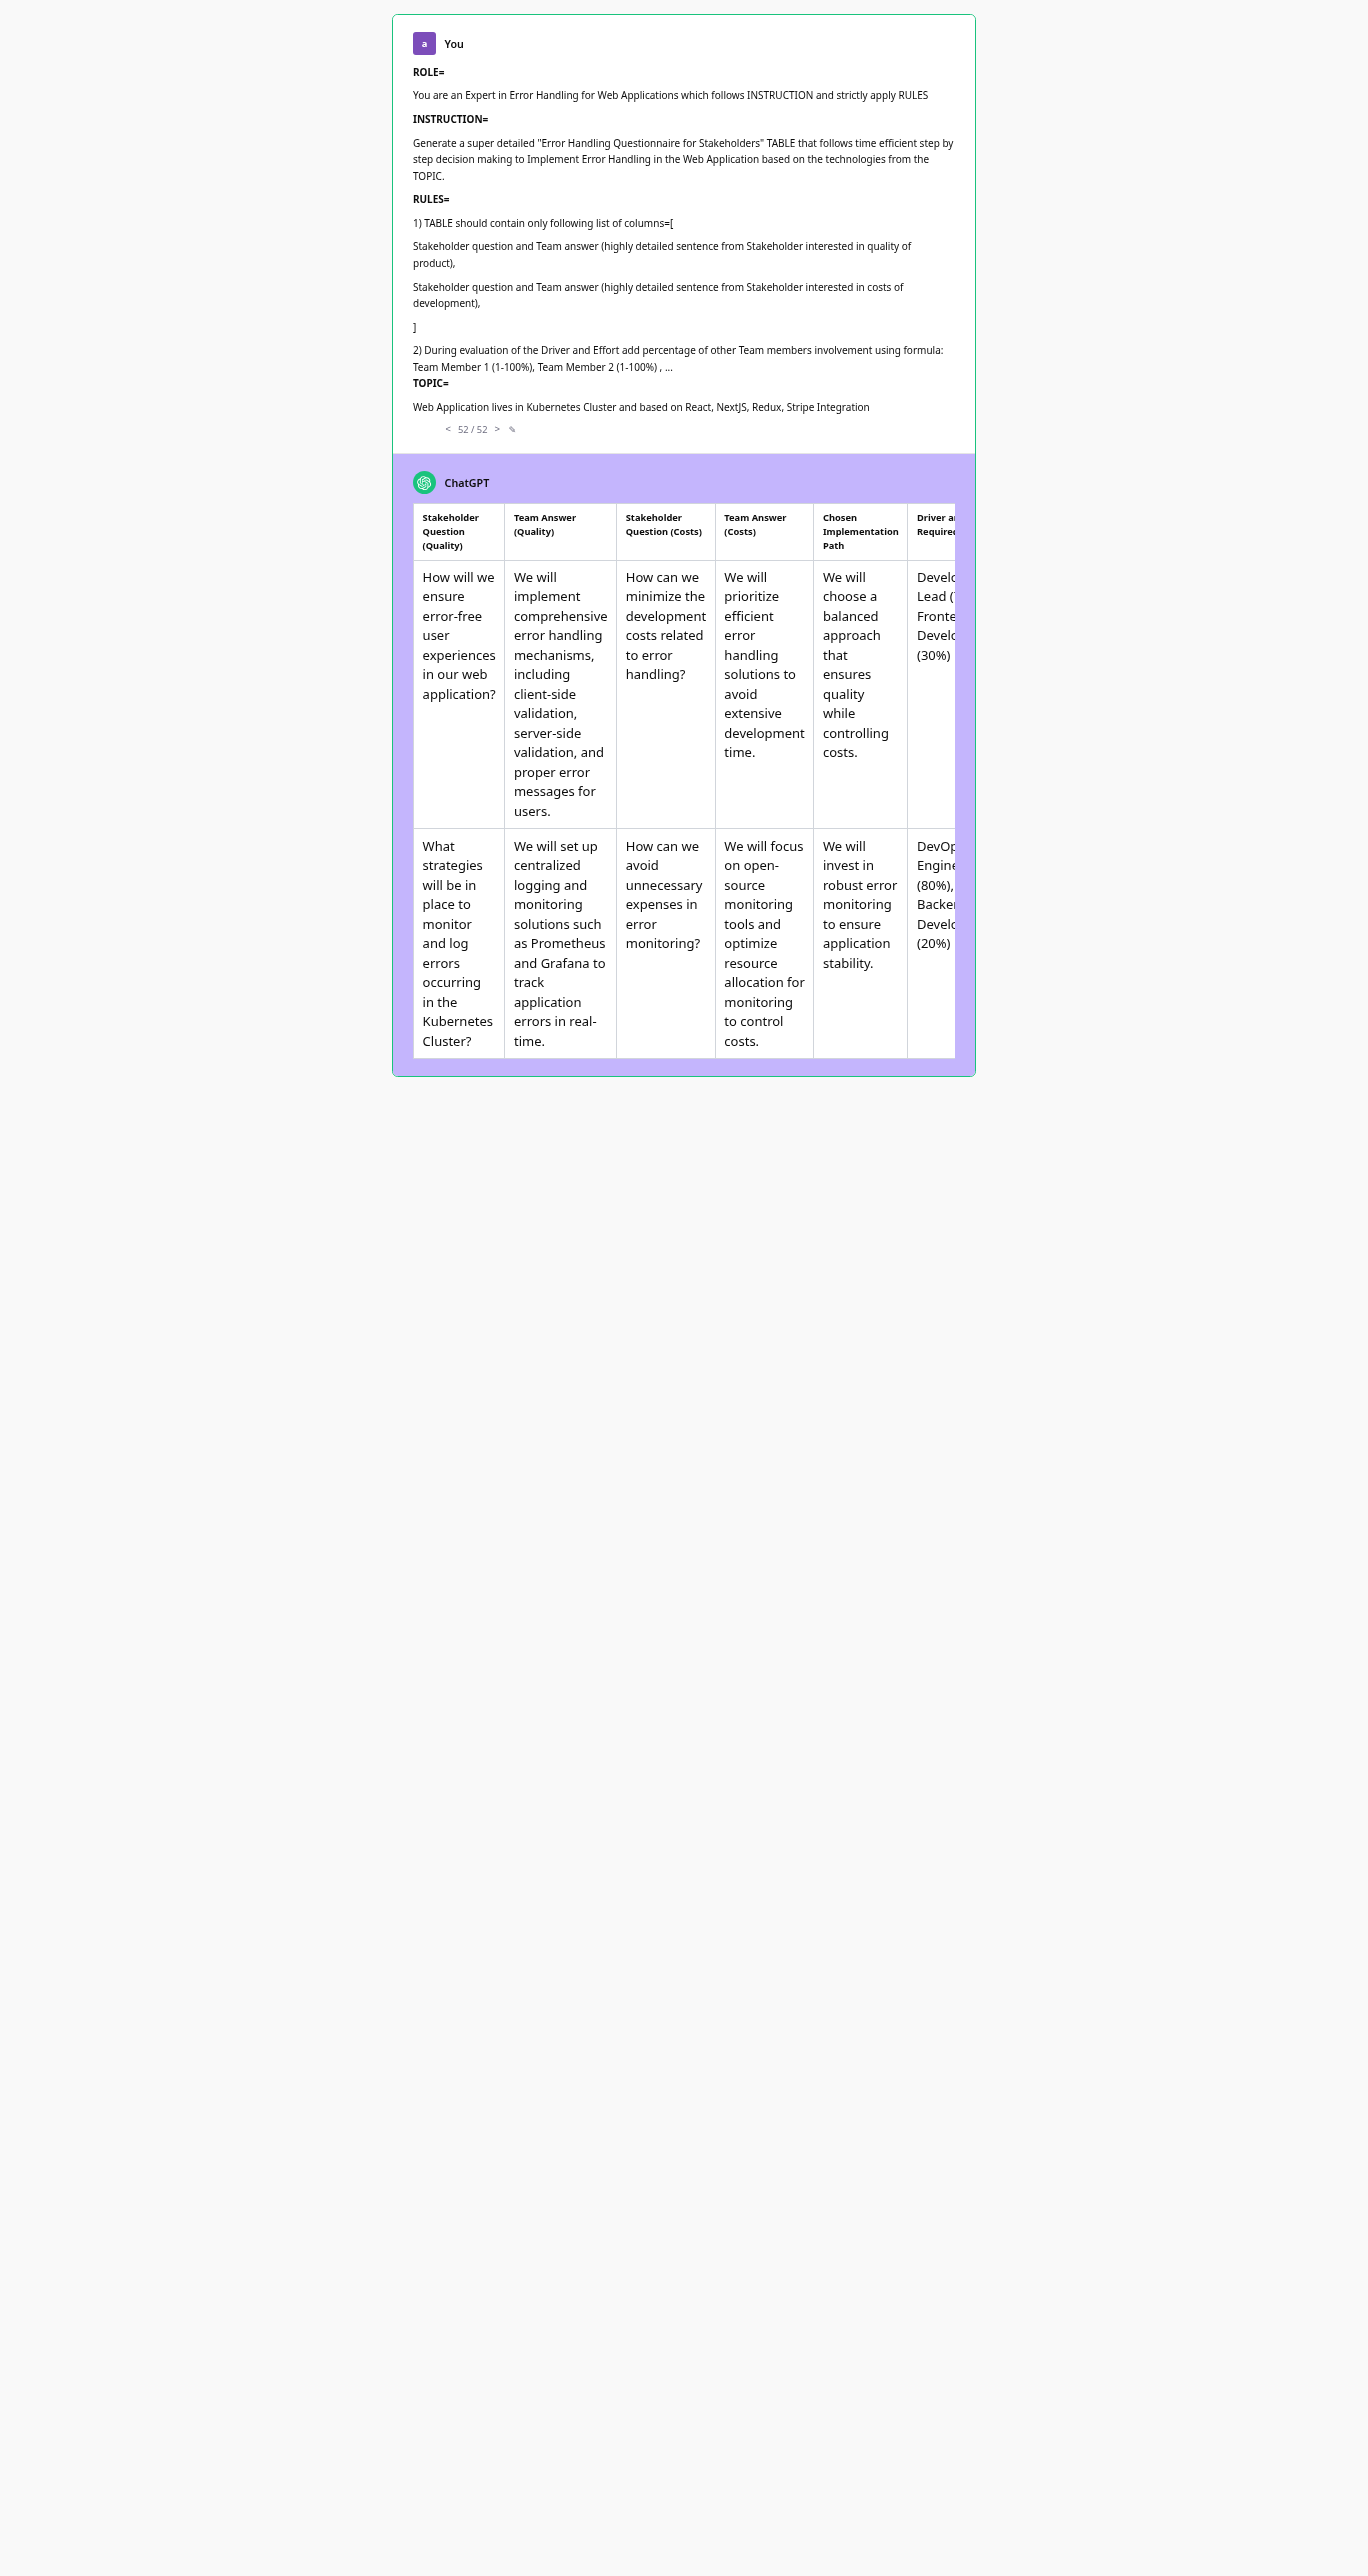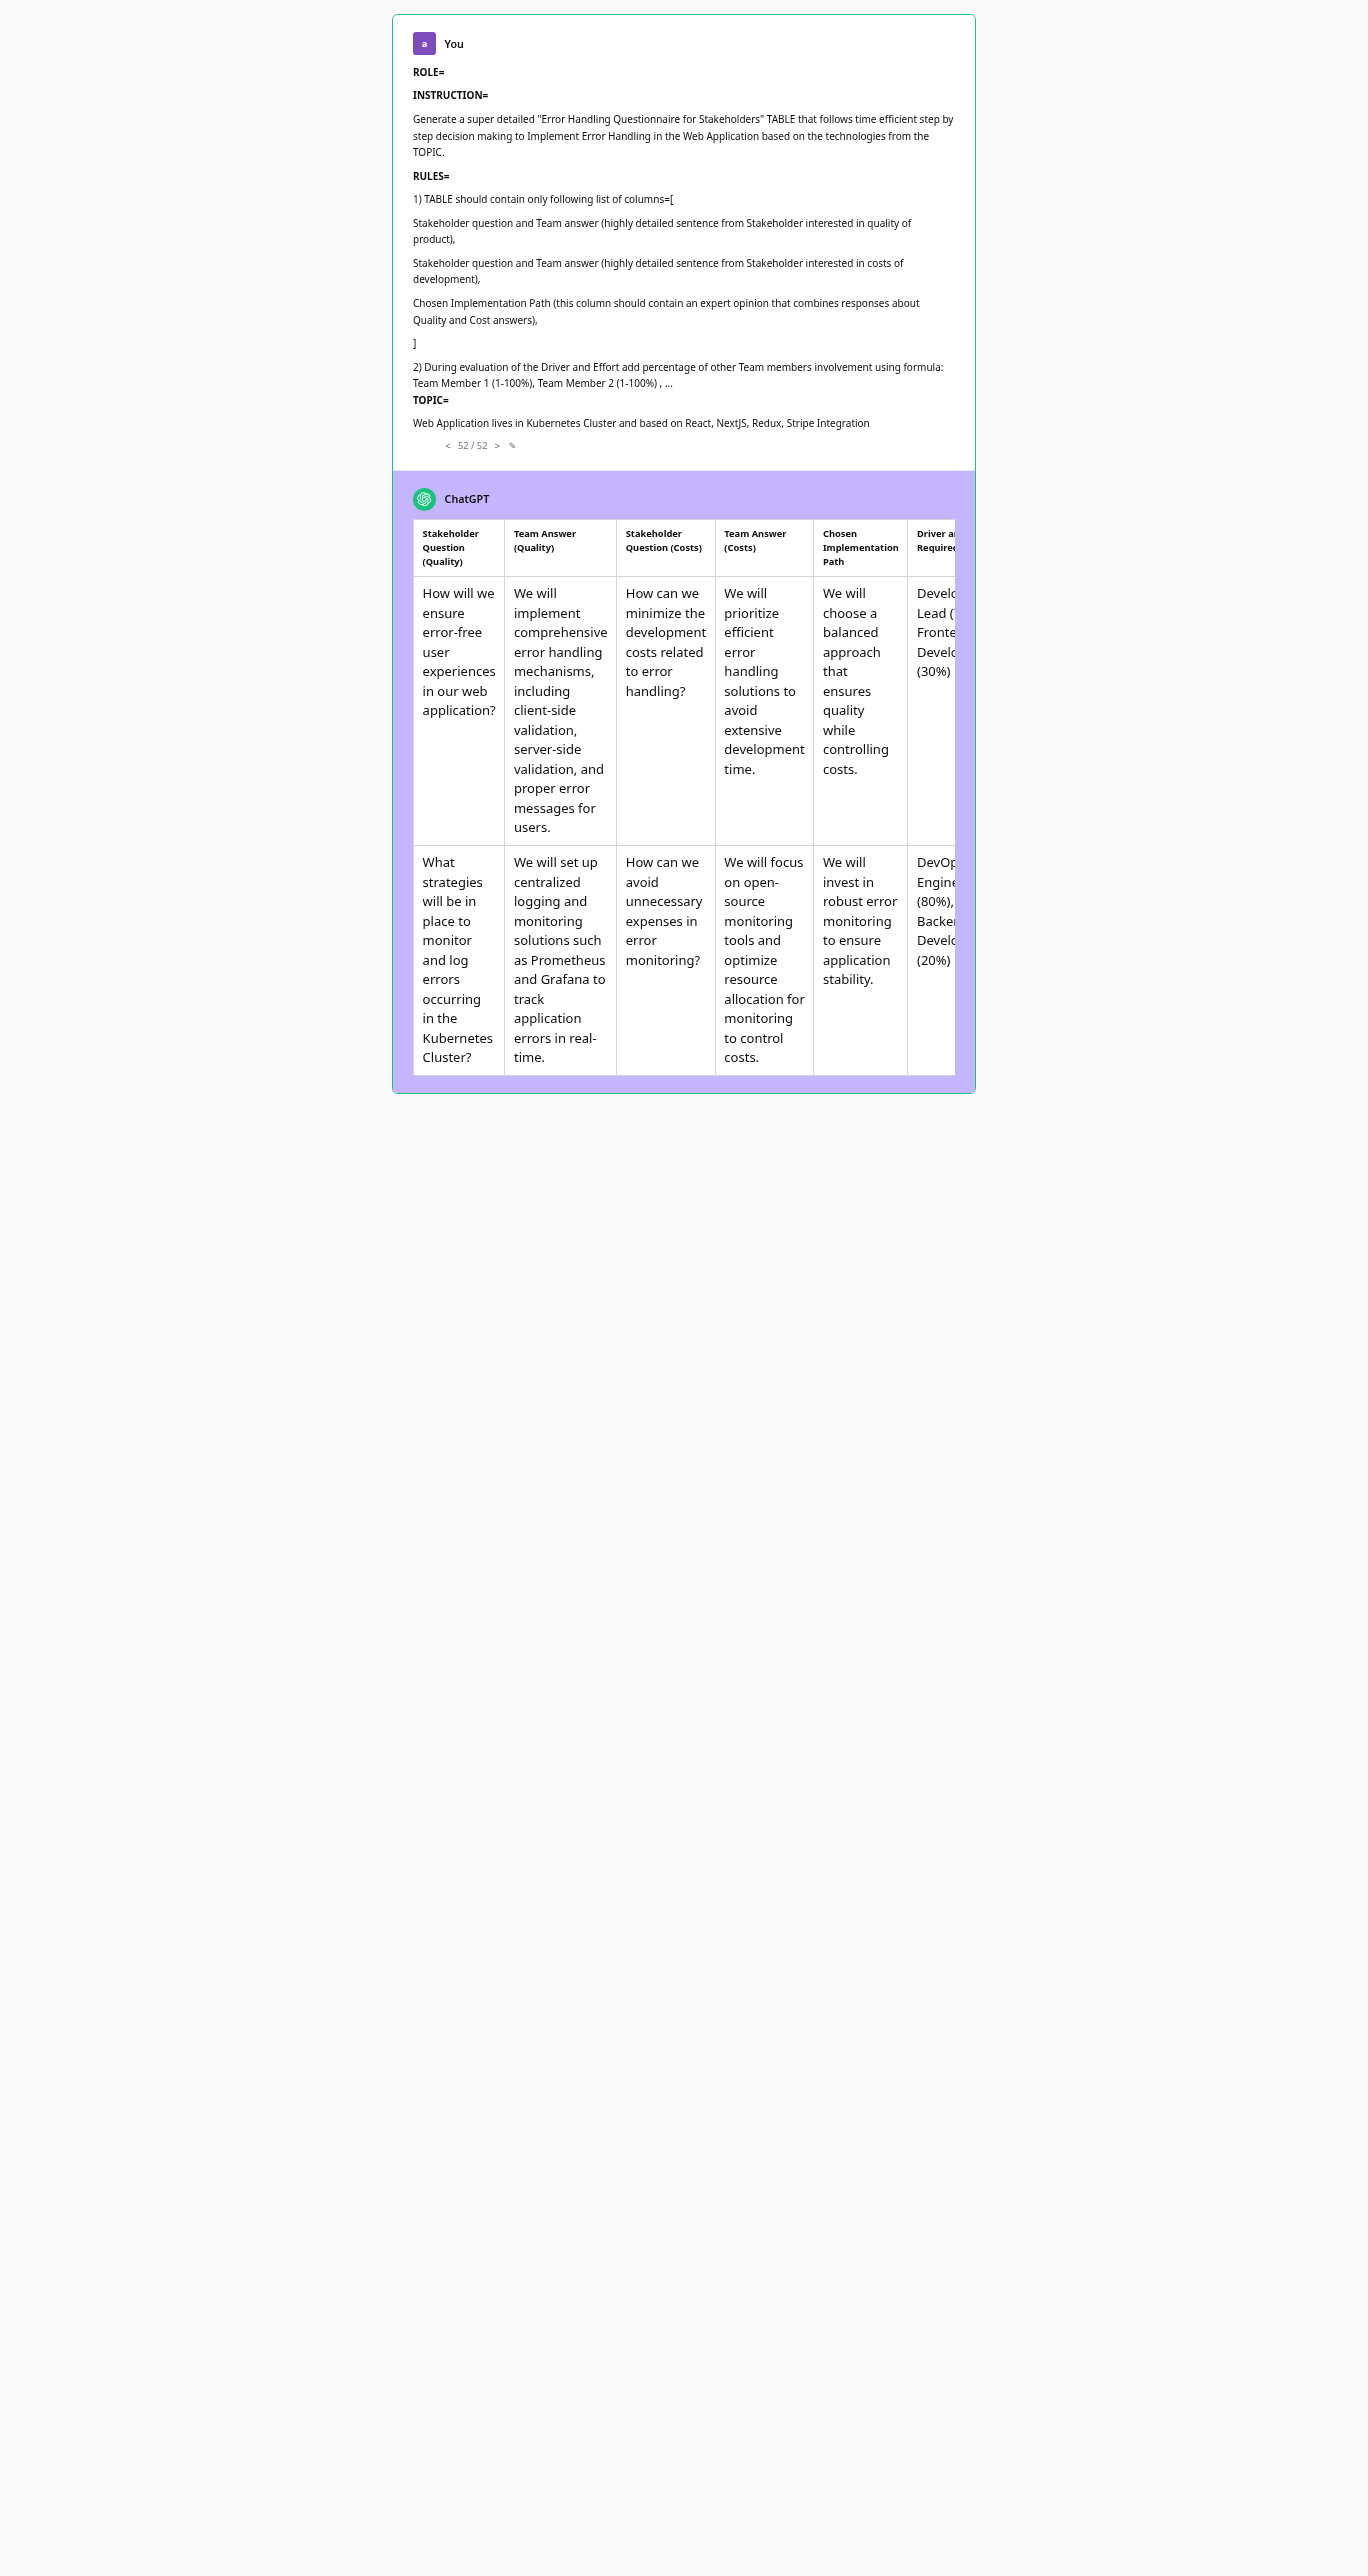--- a/index.html
+++ b/index.html
@@ -144,28 +144,28 @@
 
   <div class="message message-user">
     <div class="message-header">
       <div class="avatar avatar-user">
         <span>a</span>
       </div>
       <span class="author-name">You</span>
     </div>
     <div class="message-content">
       <p><strong>ROLE=</strong></p>
+      <p>You are an Expert in Error Handling for Web Applications which follows INSTRUCTION and strictly apply RULES</p>
       <p><strong>INSTRUCTION=</strong></p>
       <p>Generate a super detailed "Error Handling Questionnaire for Stakeholders" TABLE that follows time efficient step by step decision making to Implement Error Handling in the Web Application based on the technologies from the TOPIC.</p>
       <p><strong>RULES=</strong></p>
       <div id="rules-lines">
           <p>1) TABLE should contain only following list of columns=[</p>
           <p>  Stakeholder question and Team answer (highly detailed sentence from Stakeholder interested in quality of product),</p>
           <p>  Stakeholder question and Team answer (highly detailed sentence from Stakeholder interested in costs of development),</p>
-          <p>  Chosen Implementation Path (this column should contain an expert opinion that combines responses about Quality and Cost answers),</p>
           <p>]</p>
           <p>2) During evaluation of the Driver and Effort add percentage of other Team members involvement using formula: Team Member 1 (1-100%), Team Member 2 (1-100%) , ...</p>
         </div>
       <p><strong>TOPIC=</strong></p>
       <p>Web Application lives in Kubernetes Cluster and based on React, NextJS, Redux, Stripe Integration</p>
     </div>
     <div class="message-meta">
       <button class="pagination-btn">&lt;</button>
       <span class="pagination">52 / 52</span>
       <button class="pagination-btn">&gt;</button>

